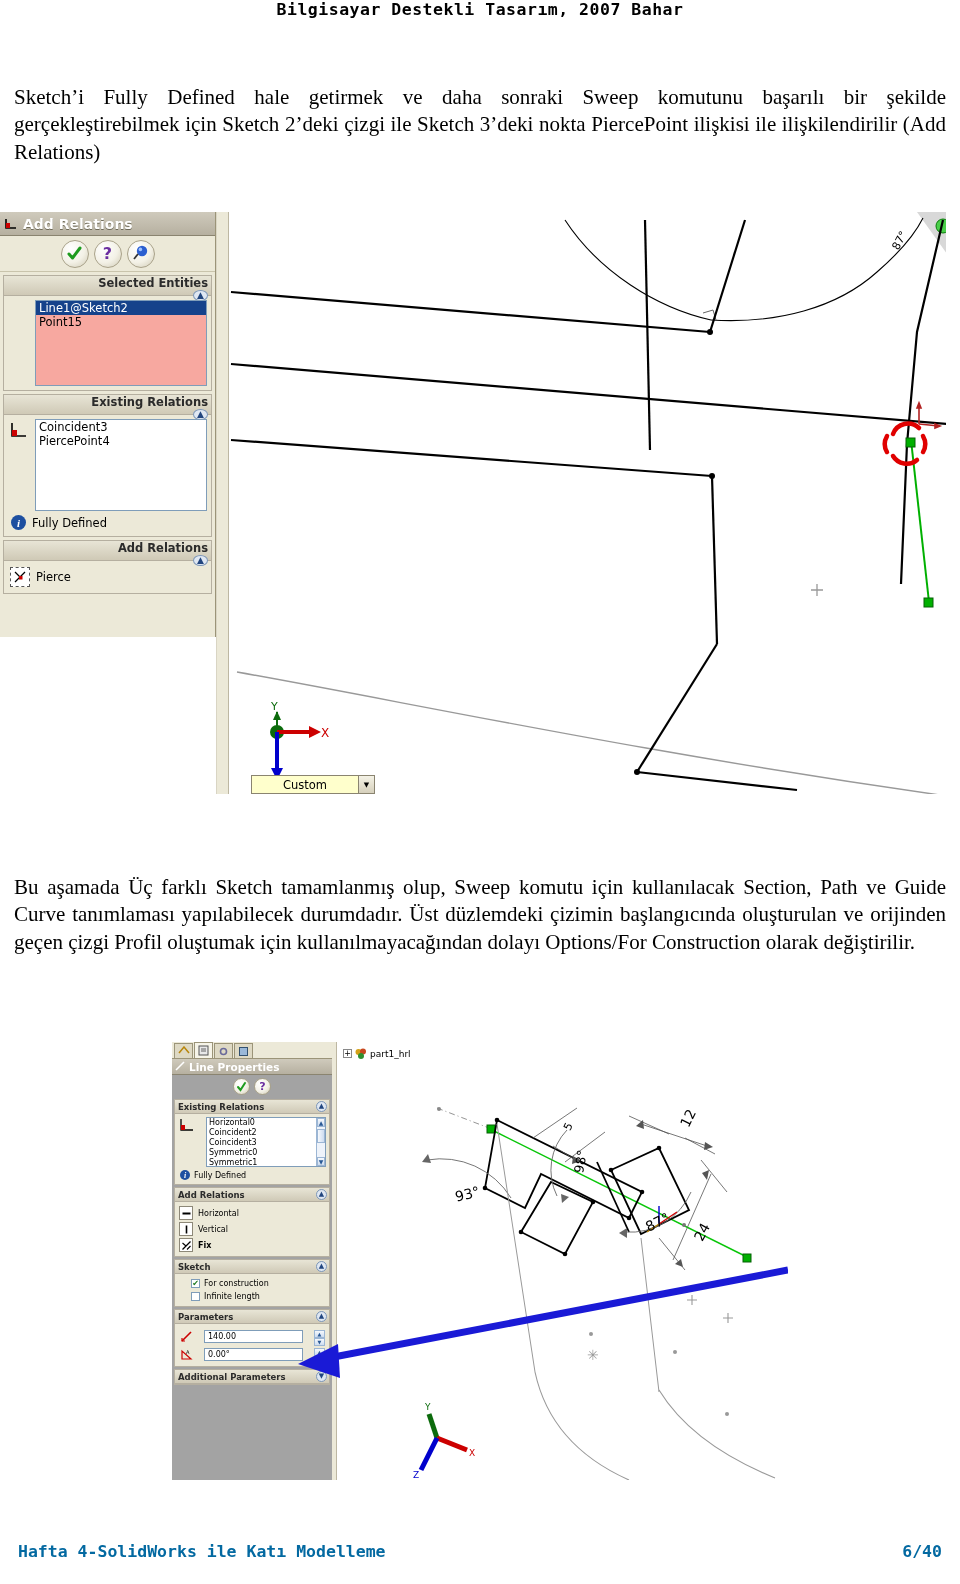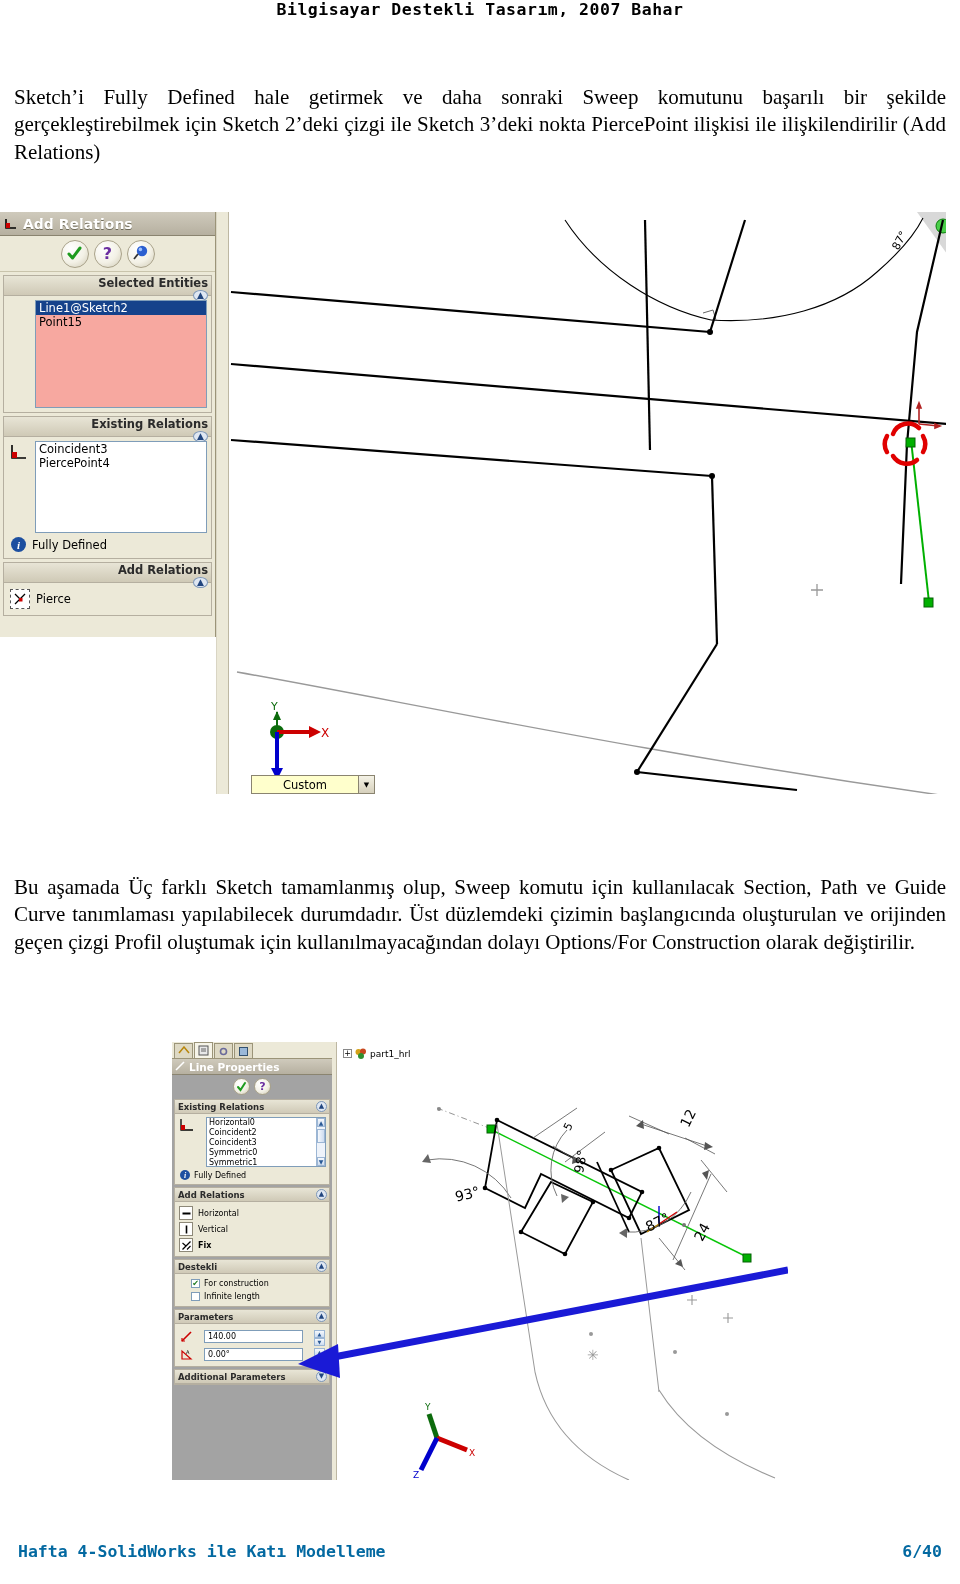--- a/index.html
+++ b/index.html
@@ -438,21 +438,21 @@
     </div>
 
     <div class="grp">
       <div class="grp-head">
         <span>Selected Entities</span>
         <span class="chev">▲</span>
       </div>
       <div class="grp-body">
         <div class="lb-with-icon">
           <div class="relicon"></div>
-          <div class="listbox pink" style="flex:1; height:108px;">
+          <div class="listbox pink" style="flex:1; height:86px;">
             <div class="row sel">Line1@Sketch2</div>
             <div class="row">Point15</div>
           </div>
         </div>
       </div>
     </div>
 
     <div class="grp">
       <div class="grp-head">
         <span>Existing Relations</span>
@@ -721,21 +721,21 @@
               <path d="M6 9.5 L9.5 6" stroke="#000" stroke-width="1.1"></path>
             </svg>
           </span>
           <span style="font-weight:bold;">Fix</span>
         </div>
       </div>
     </div>
 
     <div class="grp2">
       <div class="grp-head2">
-        <span>Destekli</span>
+        <span>Sketch</span>
         <span class="chev2">▲</span>
       </div>
       <div class="grp-body2">
         <div class="optrow">
           <span class="cbx">✔</span>
           <span>For construction</span>
         </div>
         <div class="optrow">
           <span class="cbx"></span>
           <span>Infinite length</span>

